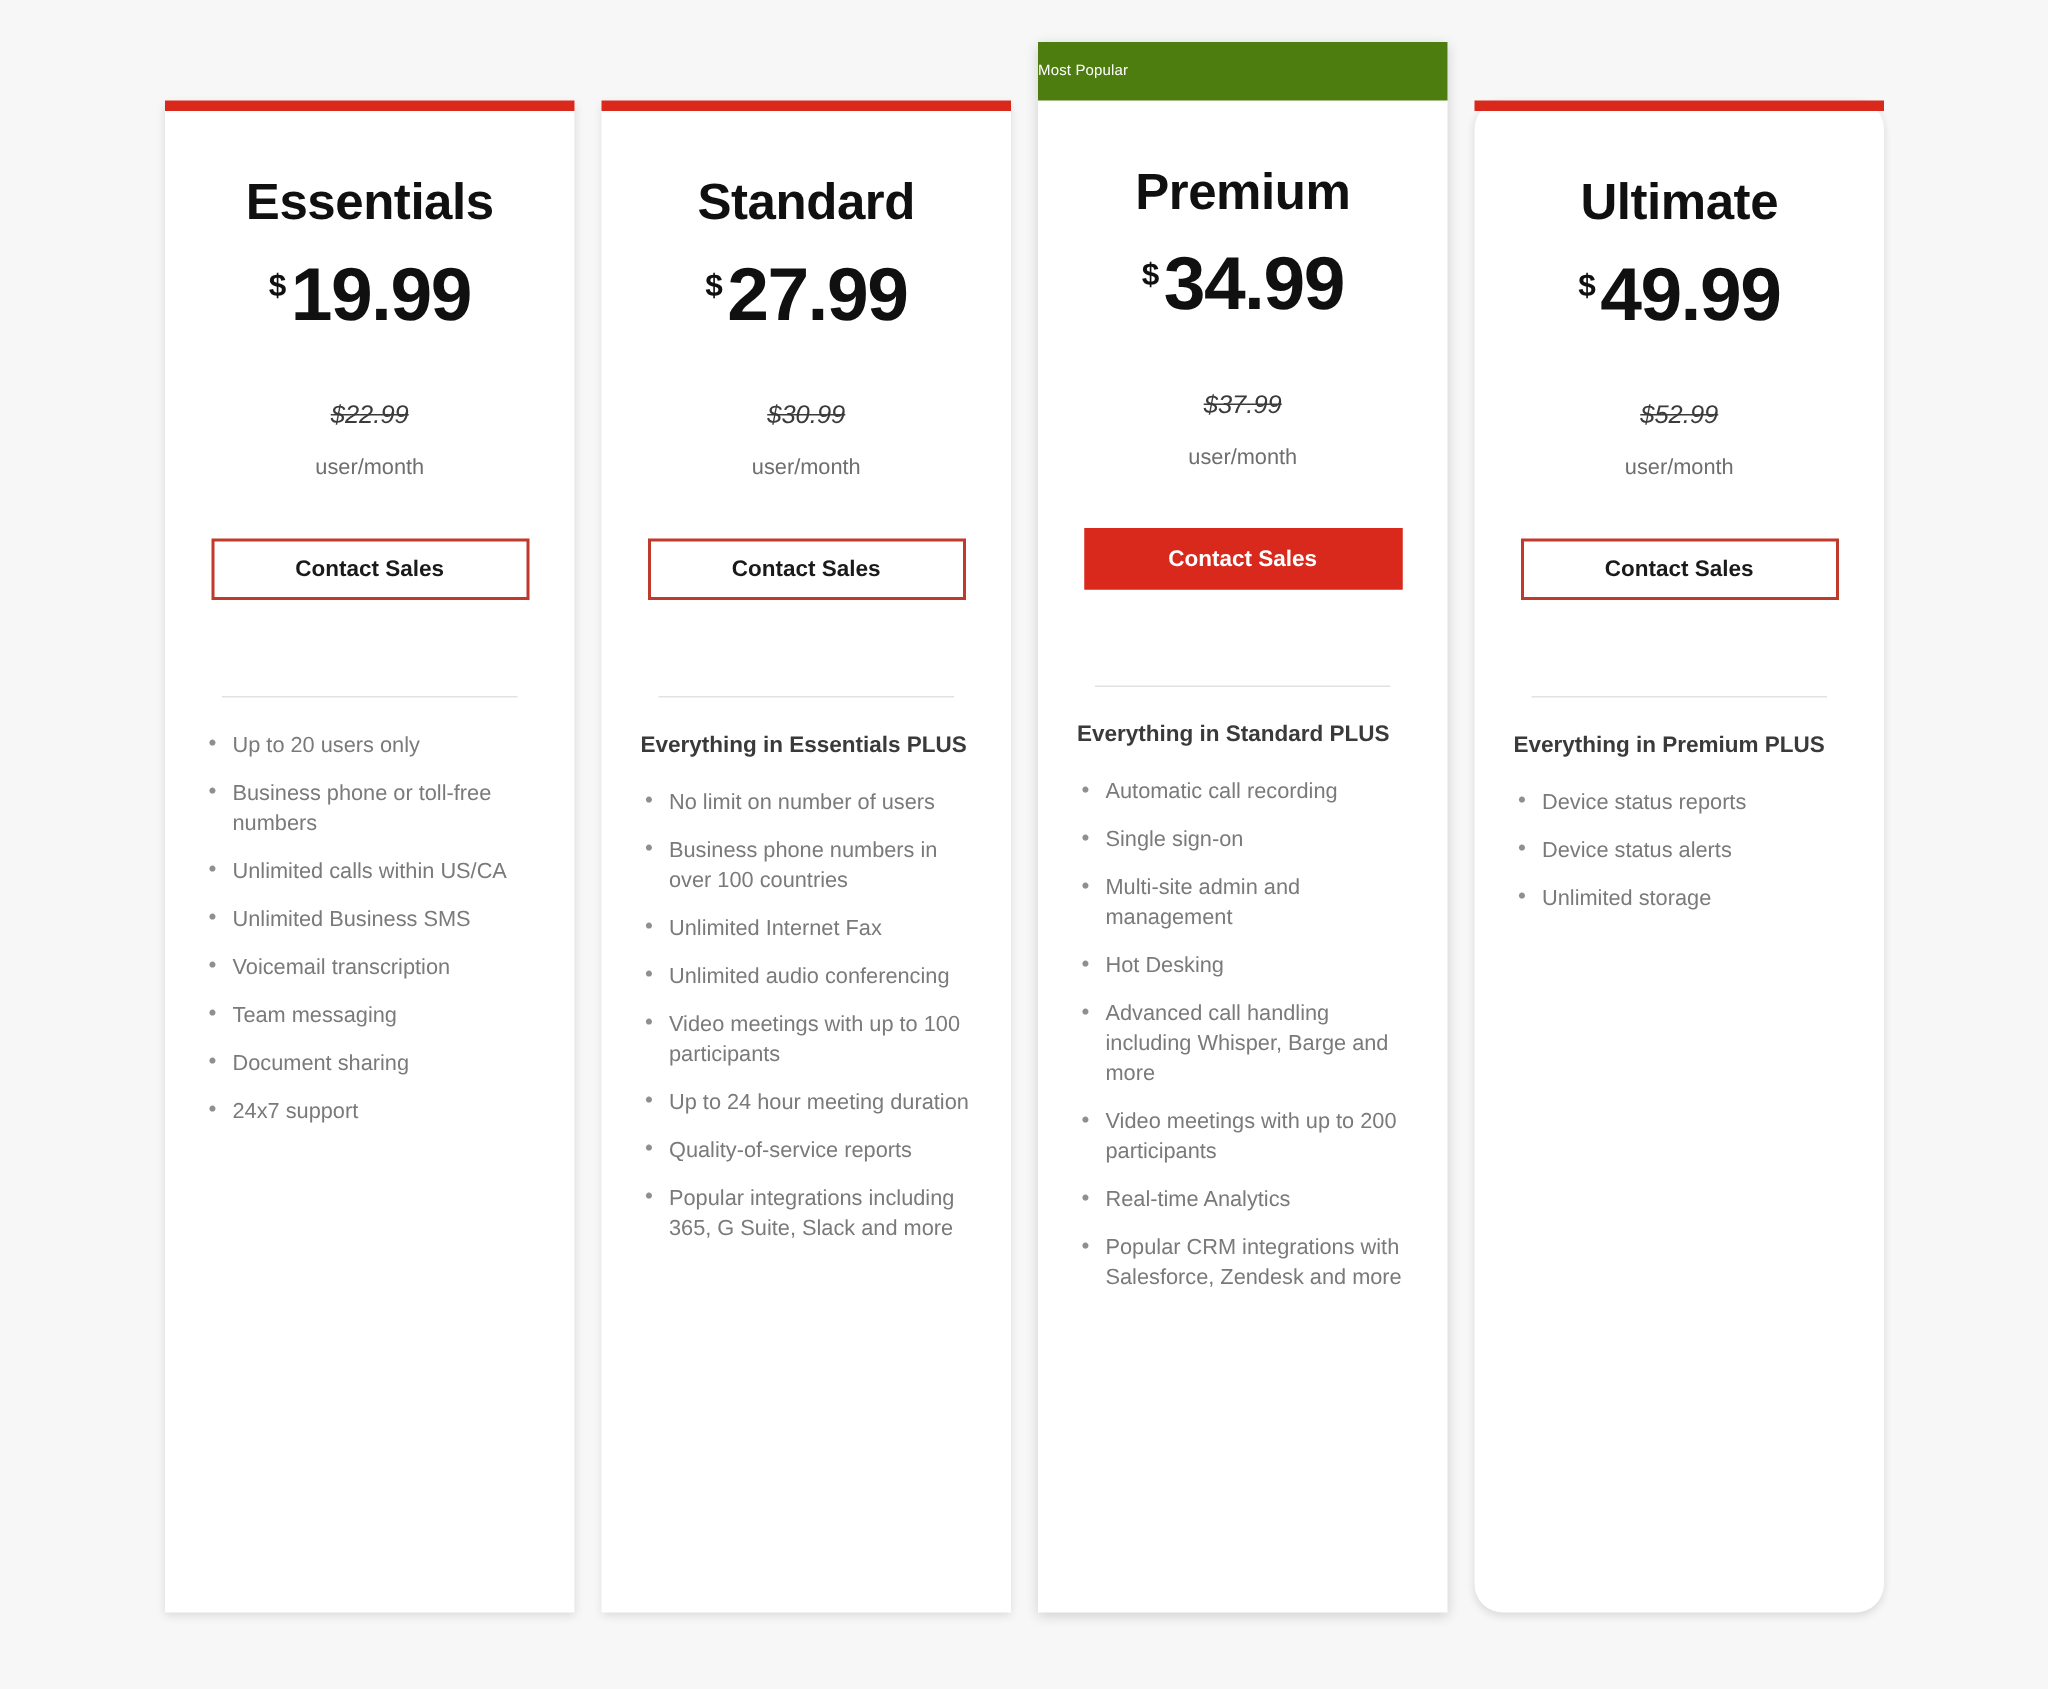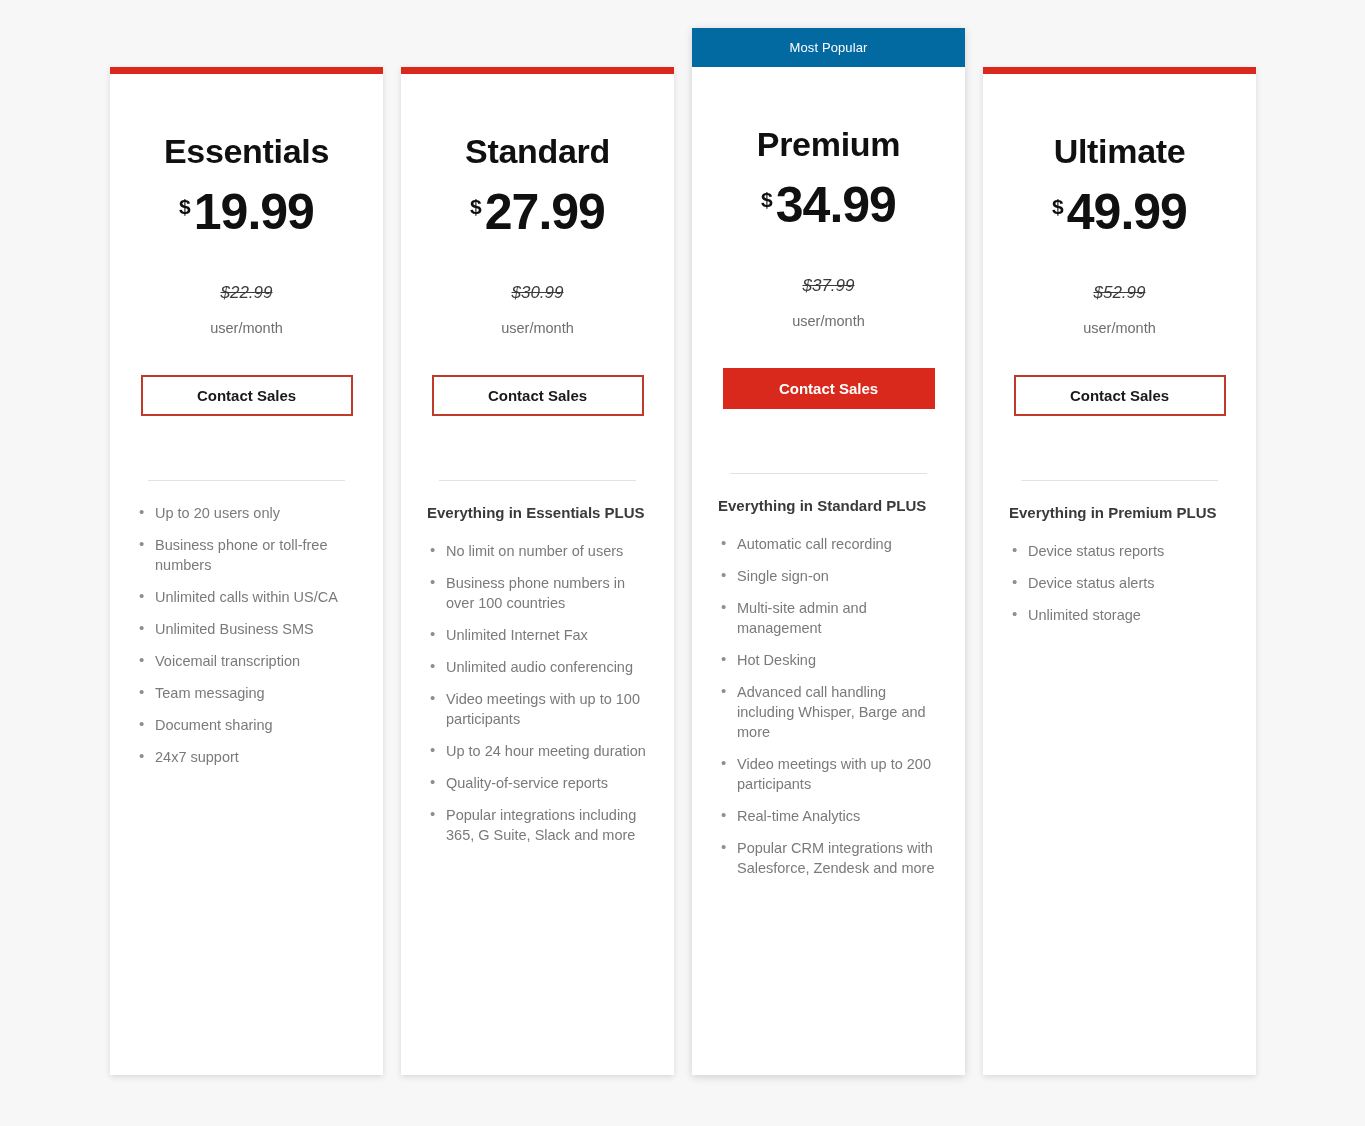--- a/index.html
+++ b/index.html
@@ -40,44 +40,43 @@
 
   .card.featured {
     top: 28px;
     height: 1047px;
     box-shadow: 0 2px 8px rgba(0,0,0,0.16);
   }
 
   .card-0 { left: 0px; }
   .card-1 { left: 291px; }
   .card-2 { left: 582px; }
-  .card-3 { left: 873px; }
+  .card-3 { left: 873px; border-radius: 19px; }
 
   .top-bar {
     width: 100%;
     height: 7px;
     background: #d9291c;
     flex: 0 0 auto;
   }
 
   .badge {
     width: 100%;
     height: 39px;
-    background: #0369a1;
+    background: #4d7c0f;
     color: #ffffff;
-    font-size: 13px;
+    font-size: 10px;
     line-height: 39px;
-    text-align: center;
     letter-spacing: 0.1px;
     flex: 0 0 auto;
   }
 
   .card-body {
     width: 100%;
-    padding: 16px 26px;
+    padding: 0 26px;
     display: flex;
     flex-direction: column;
     align-items: center;
     flex: 1 1 auto;
   }
 
   .plan-name {
     font-size: 34px;
     font-weight: bold;
     color: #101010;

